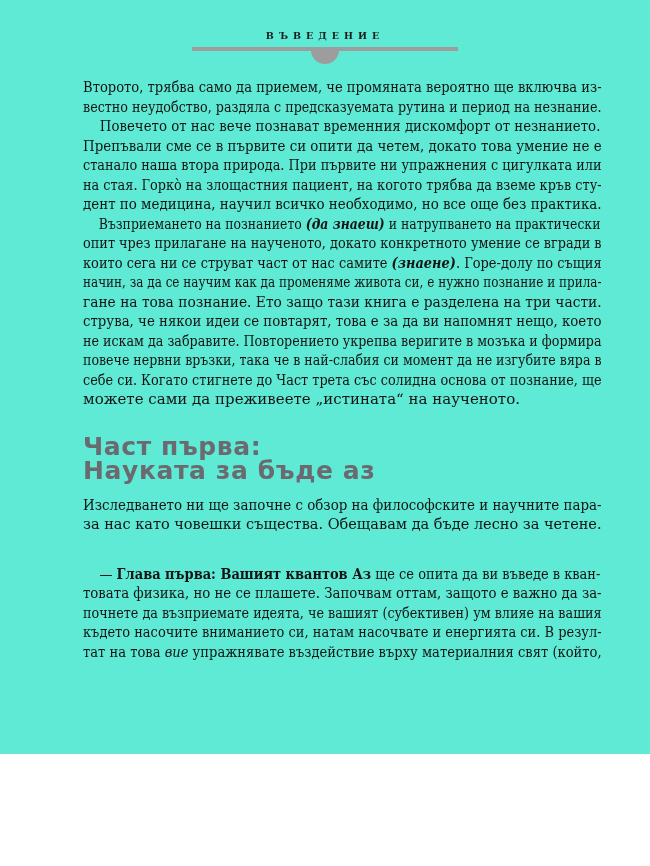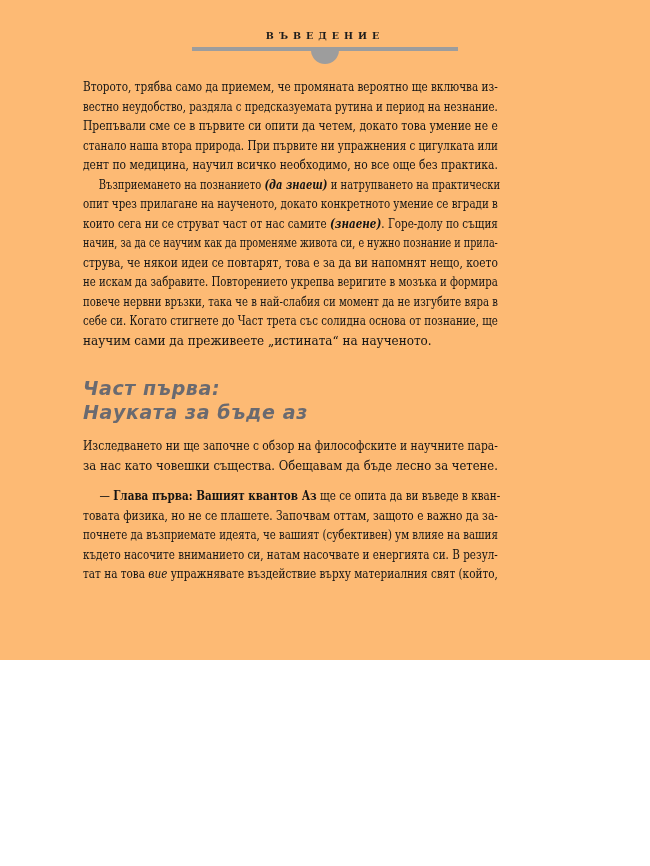--- a/index.html
+++ b/index.html
@@ -1,50 +1,50 @@
 <!DOCTYPE html>
 <html><head>
 <meta charset="utf-8">
 <style>
   * { margin:0; padding:0; box-sizing:border-box; }
   html,body { background:#ffffff; }
   .page {
-    position:relative; width:650px; height:660px; margin:0 auto;
-    background:#fdba74; overflow:hidden;
+    position:relative; width:650px; height:754px; margin:0 auto;
+    background:#5eead4; overflow:hidden;
     font-family:"DejaVu Serif", serif; color:#141414;
   }
   
   .running-head {
     position:absolute; top:30px; left:0; width:100%;
     text-align:center; font-size:9.5px; font-weight:bold;
     letter-spacing:5px; color:#1c1c1c;
   }
   .head-rule {
     position:absolute; top:47px; left:192px; width:266px; height:4px;
     background:#9d9d9d;
   }
   .head-semicircle {
     position:absolute; top:50px; left:311px; width:28px; height:14px;
     background:#9d9d9d; border-radius:0 0 14px 14px;
   }
   
   .body-text { position:absolute; top:68px; left:83px; width:484px; padding-top:10px; }
   .para { margin:0; }
-  .line { height:19.5px; line-height:19.5px; font-size:12px; white-space:nowrap; }
+  .line { height:19.5px; line-height:19.5px; font-size:15px; white-space:nowrap; }
   .line-inner { display:inline-block; white-space:pre; transform-origin:0 60%; }
   .indent { display:inline-block; width:19px; }
   .b  { font-weight:bold; }
   .i  { font-style:italic; }
   .bi { font-weight:bold; font-style:italic; }
   
   .section-heading {
     margin-top:25px; margin-bottom:13px;
     font-family:"DejaVu Sans", sans-serif;
-    font-weight:bold; font-style:italic;
-    font-size:19px; letter-spacing:0.6px; color:#6a6a70;
+    font-weight:bold; 
+    font-size:25px; letter-spacing:0.6px; color:#6a6a70;
   }
   .section-heading .hline { height:24px; line-height:24px; }
   
   .footer-ornament {
     position:absolute; top:800px; left:50%; transform:translateX(-50%);
   }
   .footer-ornament text {
     font-family:"DejaVu Sans", sans-serif; font-size:10.5px; letter-spacing:2px;
   }
 </style>
@@ -56,46 +56,49 @@
   <div class="running-head">ВЪВЕДЕНИЕ</div>
   <div class="head-rule"></div>
   <div class="head-semicircle"></div>
 
   <main class="body-text" id="body-text">
       <div class="para">
         <div class="line"><span class="line-inner" style="transform: scaleX(0.873769);"><span>Второто, трябва само да приемем, че промяната вероятно ще включва из-</span></span></div>
         <div class="line"><span class="line-inner" style="transform: scaleX(0.848239);"><span>вестно неудобство, раздяла с предсказуемата рутина и период на незнание.</span></span></div>
       </div>
       <div class="para">
+        <div class="line"><span class="line-inner" style="transform: scaleX(0.887539);"><span class="indent"></span><span>Повечето от нас вече познават временния дискомфорт от незнанието.</span></span></div>
         <div class="line"><span class="line-inner" style="transform: scaleX(0.89353);"><span>Препъвали сме се в първите си опити да четем, докато това умение не е</span></span></div>
         <div class="line"><span class="line-inner" style="transform: scaleX(0.857942);"><span>станало наша втора природа. При първите ни упражнения с цигулката или</span></span></div>
+        <div class="line"><span class="line-inner" style="transform: scaleX(0.85659);"><span>на стая. Горко̀ на злощастния пациент, на когото трябва да вземе кръв сту-</span></span></div>
         <div class="line"><span class="line-inner" style="transform: scaleX(0.894485);"><span>дент по медицина, научил всичко необходимо, но все още без практика.</span></span></div>
       </div>
       <div class="para">
         <div class="line"><span class="line-inner" style="transform: scaleX(0.829344);"><span class="indent"></span><span>Възприемането на познанието </span><span class="bi">(да знаеш)</span><span> и натрупването на практически</span></span></div>
         <div class="line"><span class="line-inner" style="transform: scaleX(0.857372);"><span>опит чрез прилагане на наученото, докато конкретното умение се вгради в</span></span></div>
         <div class="line"><span class="line-inner" style="transform: scaleX(0.8639);"><span>които сега ни се струват част от нас самите </span><span class="bi">(знаене)</span><span>. Горе-долу по същия</span></span></div>
         <div class="line"><span class="line-inner" style="transform: scaleX(0.8006);"><span>начин, за да се научим как да променяме живота си, е нужно познание и прила-</span></span></div>
+        <div class="line"><span class="line-inner" style="transform: scaleX(0.918569);"><span>гане на това познание. Ето защо тази книга е разделена на три части.</span></span></div>
       </div>
       <div class="para">
         <div class="line"><span class="line-inner" style="transform: scaleX(0.887768);"><span>струва, че някои идеи се повтарят, това е за да ви напомнят нещо, което</span></span></div>
         <div class="line"><span class="line-inner" style="transform: scaleX(0.84657);"><span>не искам да забравите. Повторението укрепва веригите в мозъка и формира</span></span></div>
         <div class="line"><span class="line-inner" style="transform: scaleX(0.840346);"><span>повече нервни връзки, така че в най-слабия си момент да не изгубите вяра в</span></span></div>
         <div class="line"><span class="line-inner" style="transform: scaleX(0.856093);"><span>себе си. Когато стигнете до Част трета със солидна основа от познание, ще</span></span></div>
-        <div class="line"><span class="line-inner"><span>научим сами да преживеете „истината“ на наученото.</span></span></div>
+        <div class="line"><span class="line-inner"><span>можете сами да преживеете „истината“ на наученото.</span></span></div>
       </div>
       <div class="section-heading">
         <div class="hline">Част първа:</div>
         <div class="hline">Науката за бъде аз</div>
       </div>
       <div class="para">
         <div class="line"><span class="line-inner" style="transform: scaleX(0.893504);"><span>Изследването ни ще започне с обзор на философските и научните пара-</span></span></div>
         <div class="line"><span class="line-inner" style="transform: scaleX(0.966399);"><span>за нас като човешки същества. Обещавам да бъде лесно за четене.</span></span></div>
       </div>
-      <div class="para" style="margin-top: 11px;">
+      <div class="para" style="margin-top: 30px;">
         <div class="line"><span class="line-inner" style="transform: scaleX(0.866025);"><span class="indent"></span><span>— </span><span class="b">Глава първа: Вашият квантов Аз</span><span> ще се опита да ви въведе в кван-</span></span></div>
         <div class="line"><span class="line-inner" style="transform: scaleX(0.886777);"><span>товата физика, но не се плашете. Започвам оттам, защото е важно да за-</span></span></div>
         <div class="line"><span class="line-inner" style="transform: scaleX(0.85134);"><span>почнете да възприемате идеята, че вашият (субективен) ум влияе на вашия</span></span></div>
         <div class="line"><span class="line-inner" style="transform: scaleX(0.866001);"><span>където насочите вниманието си, натам насочвате и енергията си. В резул-</span></span></div>
         <div class="line"><span class="line-inner" style="transform: scaleX(0.872957);"><span>тат на това </span><span class="i">вие</span><span> упражнявате въздействие върху материалния свят (който,</span></span></div>
       </div>
     </main>
 
   <svg class="footer-ornament" width="264" height="44" viewBox="0 0 264 44">
     <line x1="2" y1="22" x2="97" y2="22" stroke="#a6a6a6" stroke-width="1.4"></line>

